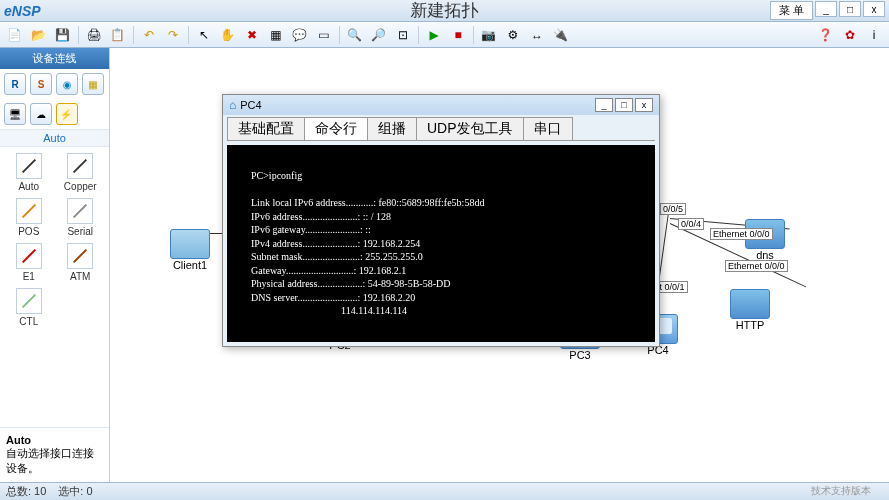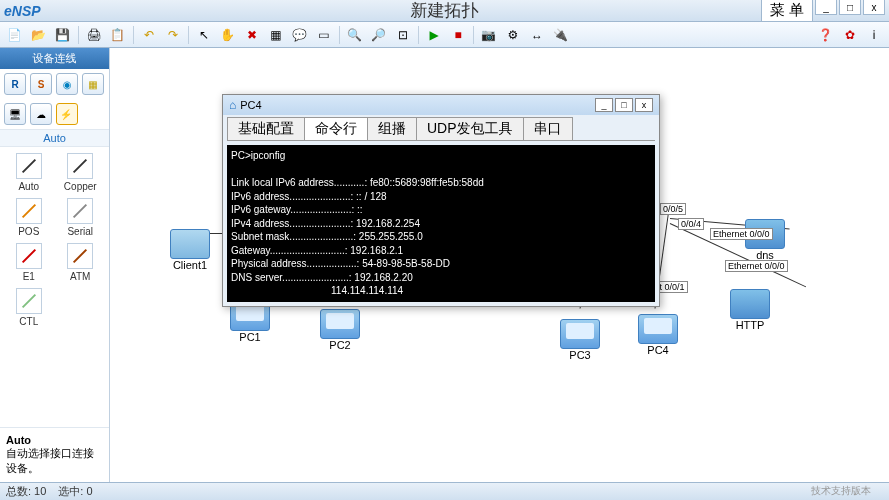--- a/index.html
+++ b/index.html
@@ -2,21 +2,21 @@
 <html><head>
 <meta charset="utf-8">
 <style>
 * { margin: 0; padding: 0; box-sizing: border-box; font-family: "Microsoft YaHei", Arial, sans-serif; }
 body { width: 889px; height: 500px; background: #f0f0f0; overflow: hidden; position: relative; }
 
 .titlebar { height: 22px; background: linear-gradient(#e8f0f8, #d0e0f0); display: flex; align-items: center; padding: 0 4px; border-bottom: 1px solid #a0b8d0; }
 .logo { color: #2070c0; font-weight: bold; font-size: 14px; font-style: italic; }
 .title-center { position: absolute; left: 50%; transform: translateX(-50%); font-size: 17px; color: #333; }
 .titlebar-right { margin-left: auto; display: flex; gap: 2px; }
-.menu-btn { font-size: 15px; padding: 1px 8px; border: 1px solid #a0b8d0; background: #fff; cursor: pointer; }
+.menu-btn { font-size: 11px; padding: 1px 8px; border: 1px solid #a0b8d0; background: #fff; cursor: pointer; }
 .win-btn { width: 22px; height: 16px; border: 1px solid #a0b8d0; background: #fff; font-size: 10px; display: flex; align-items: center; justify-content: center; cursor: pointer; }
 
 .toolbar { height: 26px; background: linear-gradient(#f8fbff, #e0ecf8); border-bottom: 1px solid #a0b8d0; display: flex; align-items: center; padding: 0 4px; gap: 2px; }
 .tb-btn { width: 22px; height: 20px; border: 1px solid transparent; border-radius: 2px; display: flex; align-items: center; justify-content: center; cursor: pointer; font-size: 12px; }
 .tb-sep { width: 1px; height: 18px; background: #c0d0e0; margin: 0 2px; }
 .tb-right { margin-left: auto; display: flex; gap: 2px; }
 
 .main { display: flex; height: 434px; }
 .sidebar { width: 110px; background: #fff; border-right: 1px solid #c0d0e0; display: flex; flex-direction: column; }
 .side-header { background: linear-gradient(#5090d0, #3070b0); color: #fff; font-size: 11px; padding: 3px 8px; text-align: center; }
@@ -58,21 +58,21 @@
 .watermark { margin-left: auto; color: #999; font-size: 10px; }
 
 .terminal-window { position: absolute; left: 222px; top: 94px; width: 438px; background: #e8f0f8; border: 1px solid #888; box-shadow: 2px 2px 8px rgba(0,0,0,0.3); }
 .term-title { height: 20px; background: linear-gradient(#d8e8f8,#c0d8f0); display: flex; align-items: center; padding: 0 6px; font-size: 11px; }
 .term-title-icon { color: #2070c0; margin-right: 4px; font-size: 12px; }
 .term-win-btns { margin-left: auto; display: flex; gap: 2px; }
 .term-win-btn { width: 18px; height: 14px; border: 1px solid #888; background: #fff; font-size: 9px; display: flex; align-items: center; justify-content: center; cursor: pointer; }
 .term-tabs { display: flex; border-bottom: 1px solid #999; margin: 2px 4px 0; }
 .term-tab { padding: 2px 10px; font-size: 14px; border: 1px solid #999; border-bottom: none; background: #f0f0f0; margin-right: -1px; cursor: pointer; }
 .term-tab.active { background: #fff; }
-.term-body { margin: 4px; background: #000; color: #fff; font-family: Liberation Sans, sans-serif; font-size: 10px; padding: 4px; min-height: 130px; white-space: pre; line-height: 1.35; }
+.term-body { margin: 4px; background: #000; color: #fff; font-family: Liberation Serif, serif; font-size: 10px; padding: 24px; min-height: 130px; white-space: pre; line-height: 1.35; }
 </style>
 </head>
 <body>
 
 <div class="titlebar">
   <span class="logo">eNSP</span>
   <span class="title-center">新建拓扑</span>
   <div class="titlebar-right">
     <button class="menu-btn">菜 单</button>
     <span class="win-btn">_</span>

